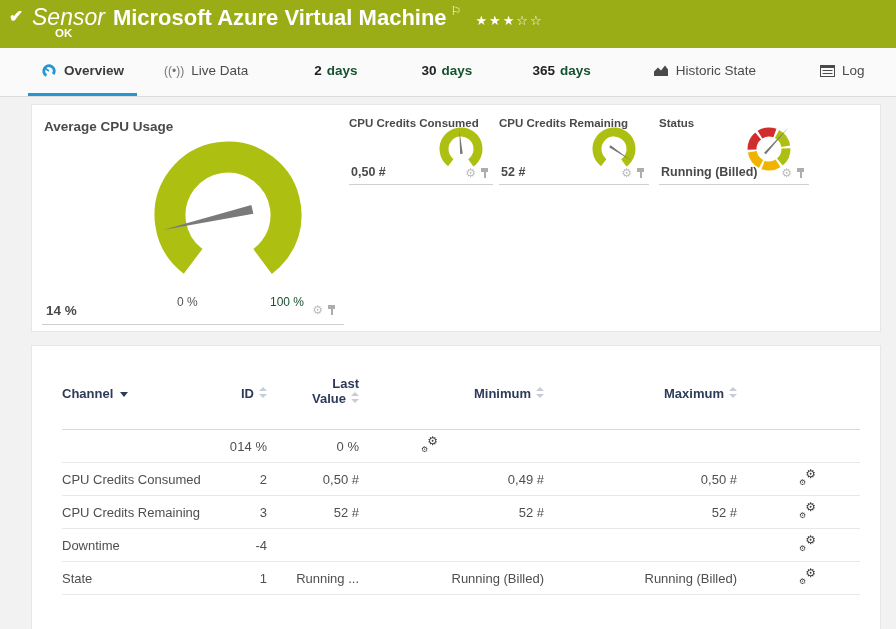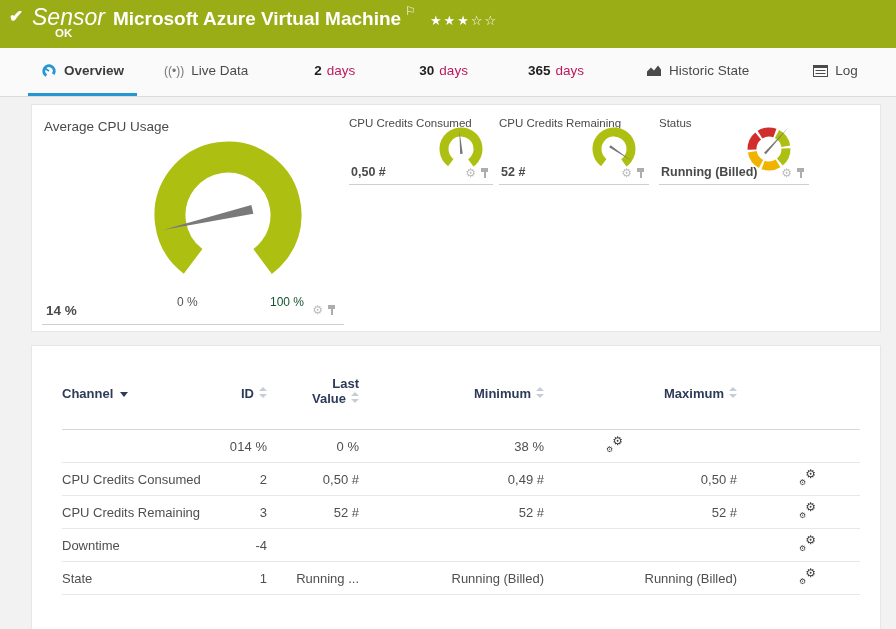--- a/index.html
+++ b/index.html
@@ -4,45 +4,45 @@
 <style>
   * { margin:0; padding:0; box-sizing:border-box; }
   html,body { width:896px; height:629px; overflow:hidden; }
   body { font-family:"Liberation Sans", sans-serif; background:#f2f2f2; position:relative; }
 
   
   .banner { position:absolute; top:0; left:0; width:896px; height:48px; background:#9aac16; color:#fff; }
   .banner .check { position:absolute; left:9px; top:6px; font-size:17px; font-weight:bold; }
   .banner .line1 { position:absolute; left:32px; top:4px; white-space:nowrap; }
   .banner .type { font-style:italic; font-size:23px; margin-right:8px; }
-  .banner .title { font-size:19px; font-weight:bold; }
+  .banner .title { font-size:22px; font-weight:bold; }
   .banner .flag { font-size:12px; vertical-align:top; margin-left:4px; cursor:pointer; }
   .banner .stars { font-size:13px; margin-left:14px; letter-spacing:2px; cursor:pointer; }
   .banner .okline { position:absolute; left:55px; top:27px; font-size:11.5px; font-weight:bold; }
 
   
   .tabstrip { position:absolute; top:48px; left:0; width:896px; height:49px; background:#fafafa; border-bottom:1px solid #dcdcdc; }
   .tabs { display:flex; height:100%; padding-left:28px; }
   .tab { display:flex; align-items:center; height:100%; padding:0 13px; font-size:13.5px; color:#4a4a4a; cursor:pointer; white-space:nowrap; border-bottom:3px solid transparent; }
   .tab .ticon { margin-right:7px; display:inline-flex; align-items:center; }
   .tab.active { border-bottom-color:#2696d2; font-weight:bold; color:#3c3c3c; }
   .tab .num { font-weight:bold; color:#222; margin-right:5px; }
-  .tab .unit { color:#be185d; }
+  .tab .unit { color:#14532d;font-weight:bold; }
   .tab.m-live { margin-left:14px; } .tab.m-d2 { margin-left:40px; } .tab.m-d30 { margin-left:38px; }
   .tab.m-d365 { margin-left:34px; } .tab.m-hist { margin-left:36px; } .tab.m-log { margin-left:38px; }
   .livedata-glyph { font-size:12px; color:#777; letter-spacing:0; }
 
   
   .card { position:absolute; left:31px; width:850px; background:#fff; border:1px solid #e6e6e6; }
   .card.gauges { top:104px; height:228px; }
   .card.table { top:345px; height:284px; border-bottom:none; }
 
   
   .panel { position:absolute; border-bottom:1px solid #cfcfcf; }
-  .panel .ptitle { font-weight:normal; color:#4a4a4a; }
+  .panel .ptitle { font-weight:bold; color:#4a4a4a; }
   .panel-big { left:10px; top:6px; width:302px; height:214px; }
   .panel-big .ptitle { font-size:13.5px; padding:8px 0 0 2px; }
   .panel-big svg.gauge { position:absolute; left:86px; top:16px; overflow:visible; }
   .panel-big .minlab { position:absolute; left:135px; top:184px; font-size:12px; color:#555; }
   .panel-big .maxlab { position:absolute; left:228px; top:184px; font-size:12px; color:#14532d; }
   .panel-big .pvalue { position:absolute; left:4px; bottom:6px; font-size:13.5px; font-weight:bold; color:#4a4a4a; }
   .panel-sm { top:6px; height:74px; }
   .panel-sm .ptitle { font-size:11.5px; padding-top:6px; }
   .panel-sm svg.gauge { position:absolute; overflow:visible; }
   .panel-sm .pvalue { position:absolute; left:2px; bottom:5px; font-size:12.5px; font-weight:bold; color:#4a4a4a; white-space:nowrap; }
@@ -220,21 +220,20 @@
         <span>Maximum</span><span class="sort"></span>
       </div>
       <div class="cell c-icon"></div>
     </div>
 
     <div class="tbody">
       <div class="trow">
         <div class="cell c-right">0</div>
         <div class="cell c-right">14 %</div>
         <div class="cell c-right">0 %</div>
-        <div class="cell c-right">38 %</div>
         <div class="cell c-icon"><span class="gears"><span class="g-big">⚙</span><span class="g-sml">⚙</span></span></div>
       </div>
       <div class="trow">
         <div class="cell">CPU Credits Consumed</div>
         <div class="cell c-right">2</div>
         <div class="cell c-right">0,50 #</div>
         <div class="cell c-right">0,49 #</div>
         <div class="cell c-right">0,50 #</div>
         <div class="cell c-icon"><span class="gears"><span class="g-big">⚙</span><span class="g-sml">⚙</span></span></div>
       </div>

